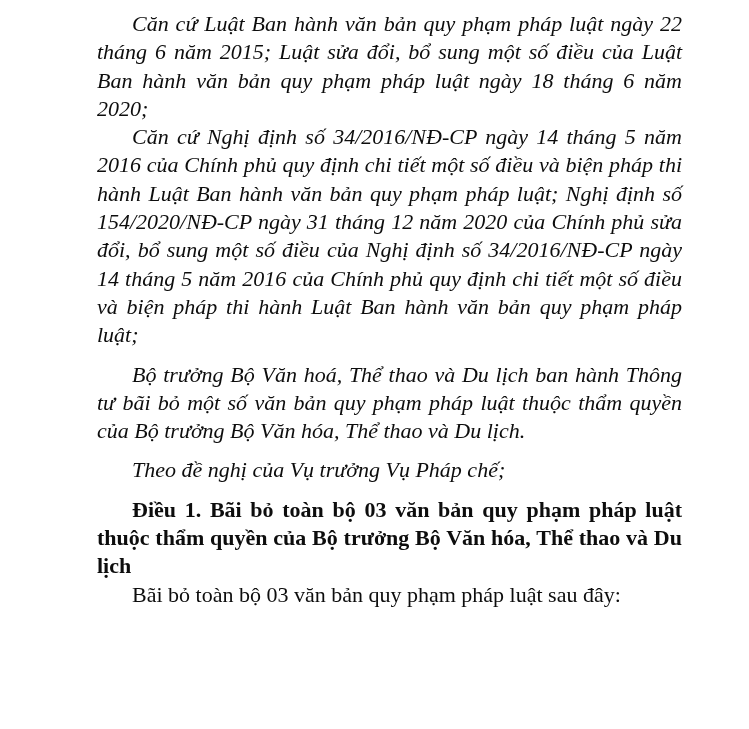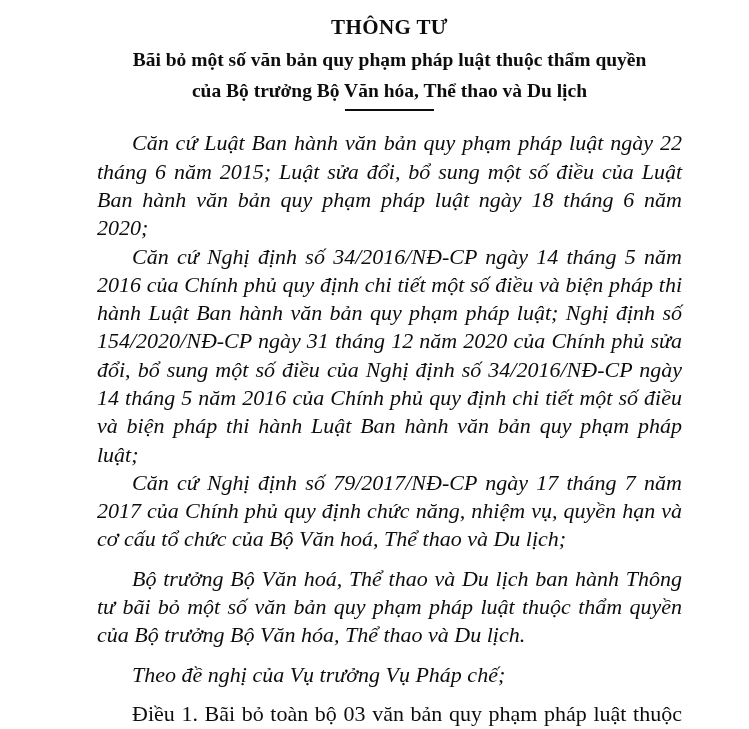--- a/index.html
+++ b/index.html
@@ -63,52 +63,43 @@
     line-height: 28.3px;
     text-align: justify;
     text-indent: 35px;
     -webkit-hyphens: none;
     hyphens: none;
   }
   p.italic {
     font-style: italic;
   }
   p.bold {
-    font-weight: normal;
+    font-weight: bold;
   }
   p.gap-before {
   }
   p.gap-before-lg {
     margin-top: 11px;
   }
   .last-justify {
     text-align-last: left;
   }
 </style>
 </head>
 <body>
 
 <div class="page">
 
-  <div class="title-block">
-    <p class="doc-kind">THÔNG TƯ</p>
-    <p class="doc-subtitle">Bãi bỏ một số văn bản quy phạm pháp luật thuộc thẩm quyền</p>
-    <p class="doc-subtitle">của Bộ trưởng Bộ Văn hóa, Thể thao và Du lịch</p>
-    <div class="title-rule-wrap">
-      <span class="title-rule"></span>
-    </div>
-  </div>
 
   <div class="body-block">
 
     <p class="para italic">Căn cứ Luật Ban hành văn bản quy phạm pháp luật ngày 22 tháng 6 năm 2015; Luật sửa đổi, bổ sung một số điều của Luật Ban hành văn bản quy phạm pháp luật ngày 18 tháng 6 năm 2020;</p>
 
     <p class="para italic gap-before">Căn cứ Nghị định số 34/2016/NĐ-CP ngày 14 tháng 5 năm 2016 của Chính phủ quy định chi tiết một số điều và biện pháp thi hành Luật Ban hành văn bản quy phạm pháp luật; Nghị định số 154/2020/NĐ-CP ngày 31 tháng 12 năm 2020 của Chính phủ sửa đổi, bổ sung một số điều của Nghị định số 34/2016/NĐ-CP ngày 14 tháng 5 năm 2016 của Chính phủ quy định chi tiết một số điều và biện pháp thi hành Luật Ban hành văn bản quy phạm pháp luật;</p>
 
-    <p class="para italic gap-before last-justify">Căn cứ Nghị định số 79/2017/NĐ-CP ngày 17 tháng 7 năm 2017 của Chính phủ quy định chức năng, nhiệm vụ, quyền hạn và cơ cấu tổ chức của Bộ Văn hoá, Thể thao và Du lịch;</p>
 
     <p class="para italic gap-before-lg last-justify">Bộ trưởng Bộ Văn hoá, Thể thao và Du lịch ban hành Thông tư bãi bỏ một số văn bản quy phạm pháp luật thuộc thẩm quyền của Bộ trưởng Bộ Văn hóa, Thể thao và Du lịch.</p>
 
     <p class="para italic gap-before-lg last-justify">Theo đề nghị của Vụ trưởng Vụ Pháp chế;</p>
 
     <p class="para bold gap-before-lg last-justify">Điều 1. Bãi bỏ toàn bộ 03 văn bản quy phạm pháp luật thuộc thẩm quyền của Bộ trưởng Bộ Văn hóa, Thể thao và Du lịch</p>
 
     <p class="para gap-before last-justify">Bãi bỏ toàn bộ 03 văn bản quy phạm pháp luật sau đây:</p>
 
   </div>

